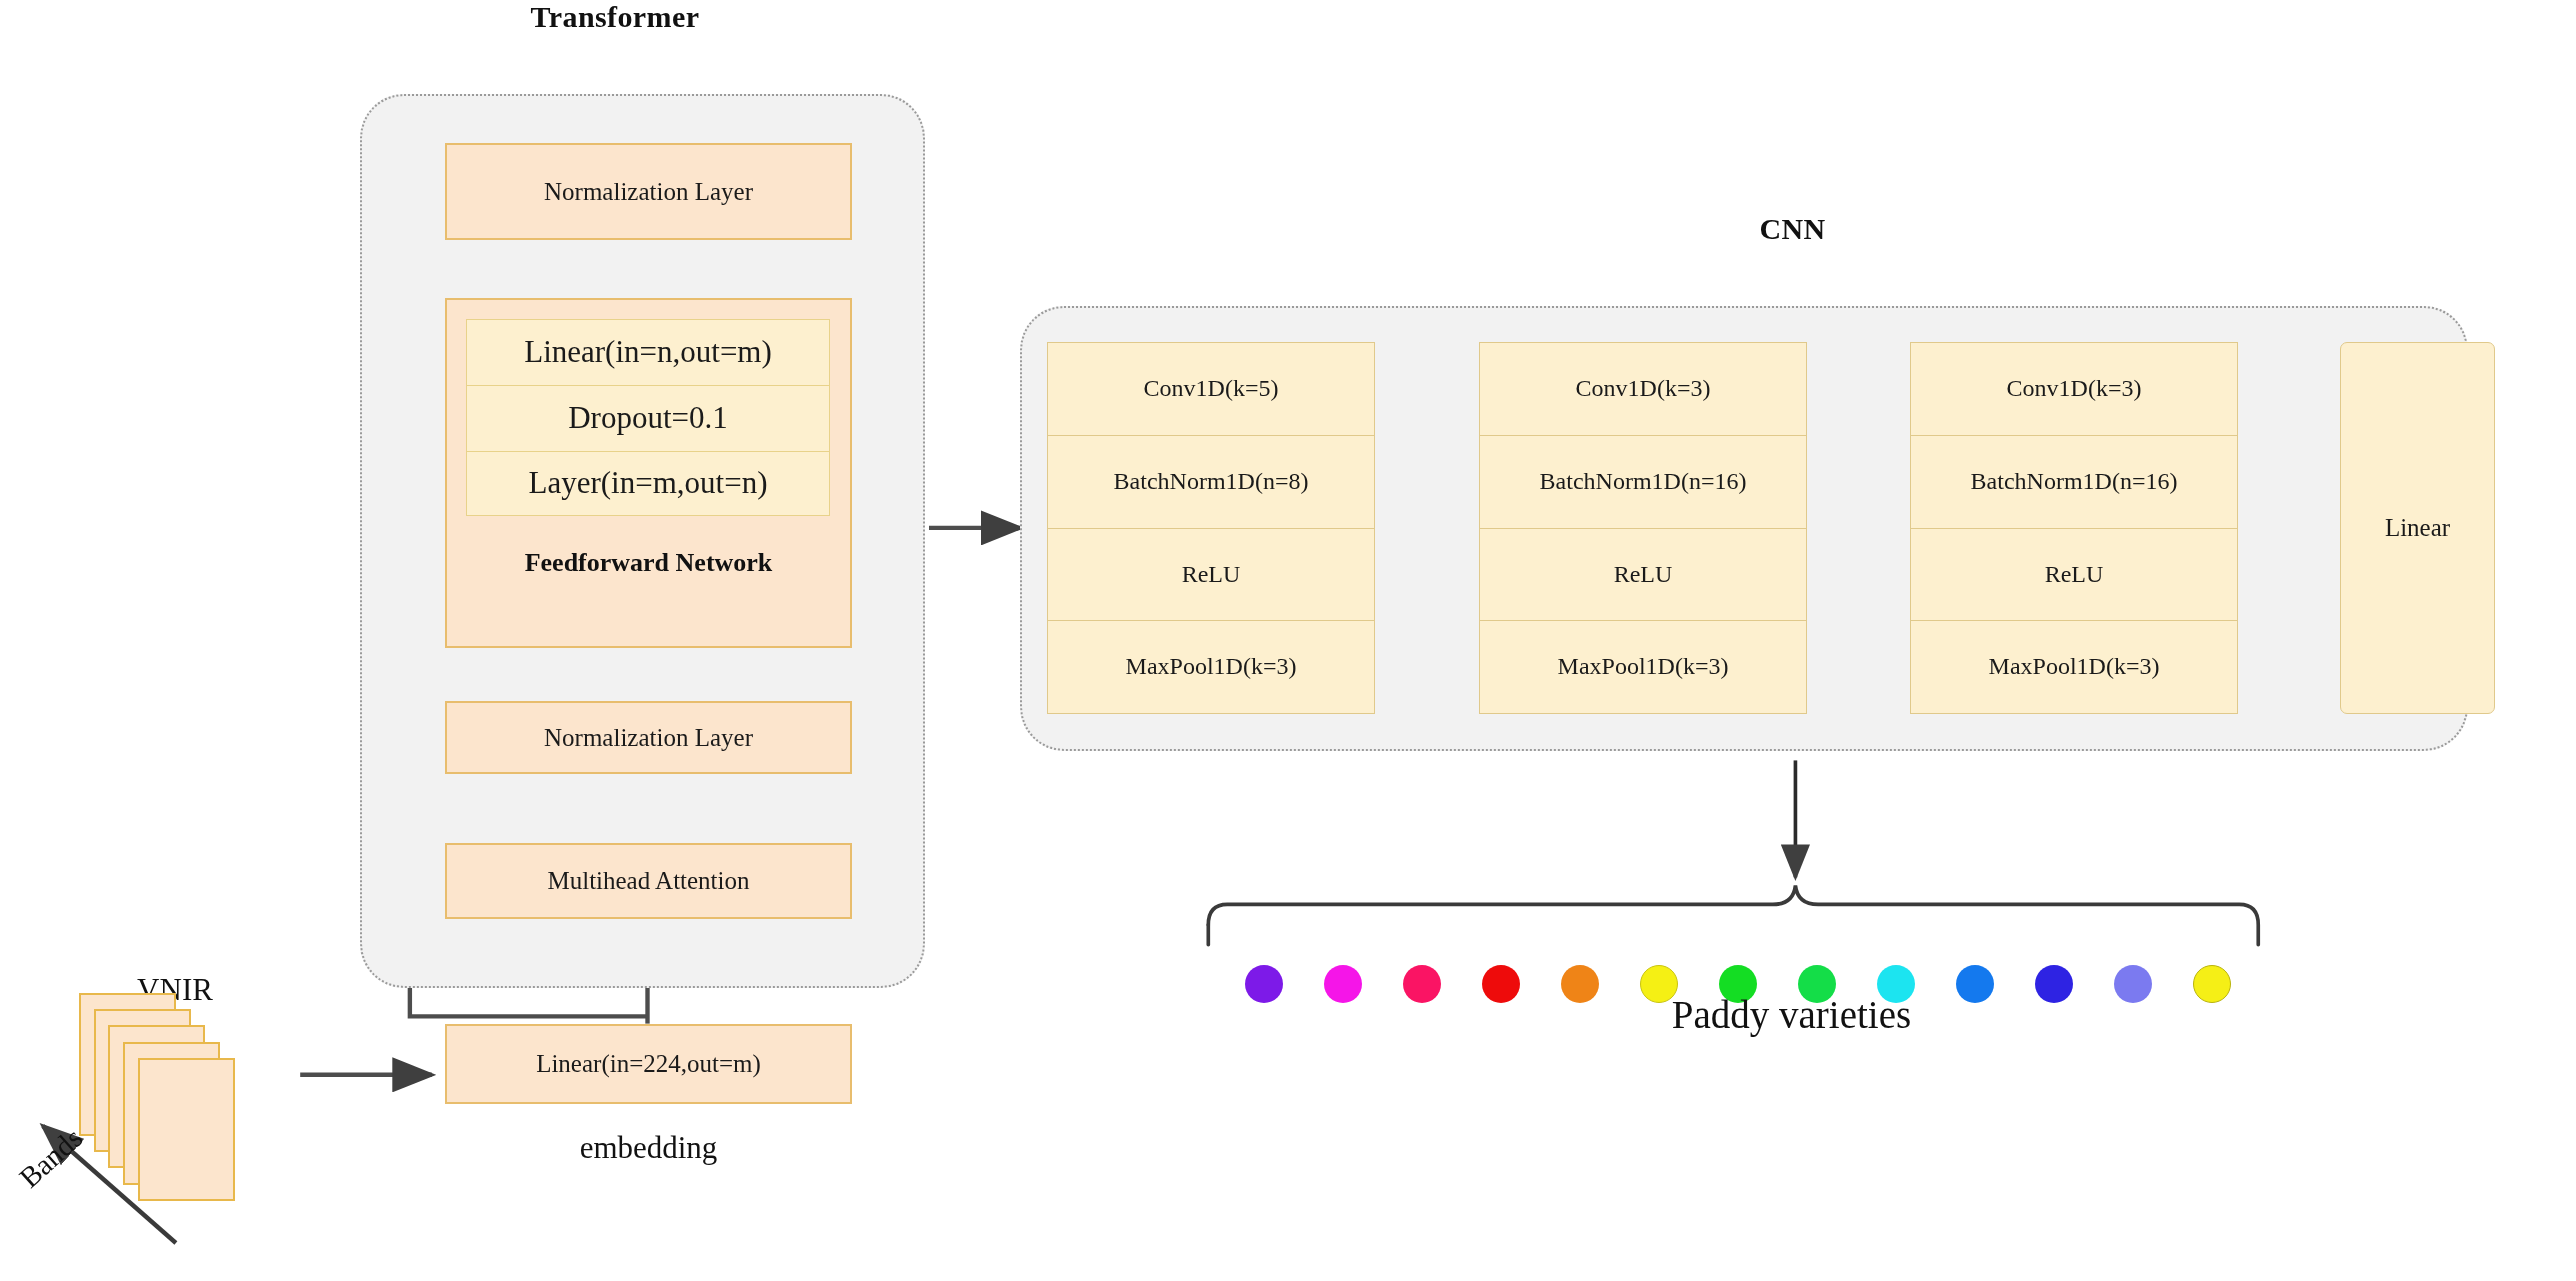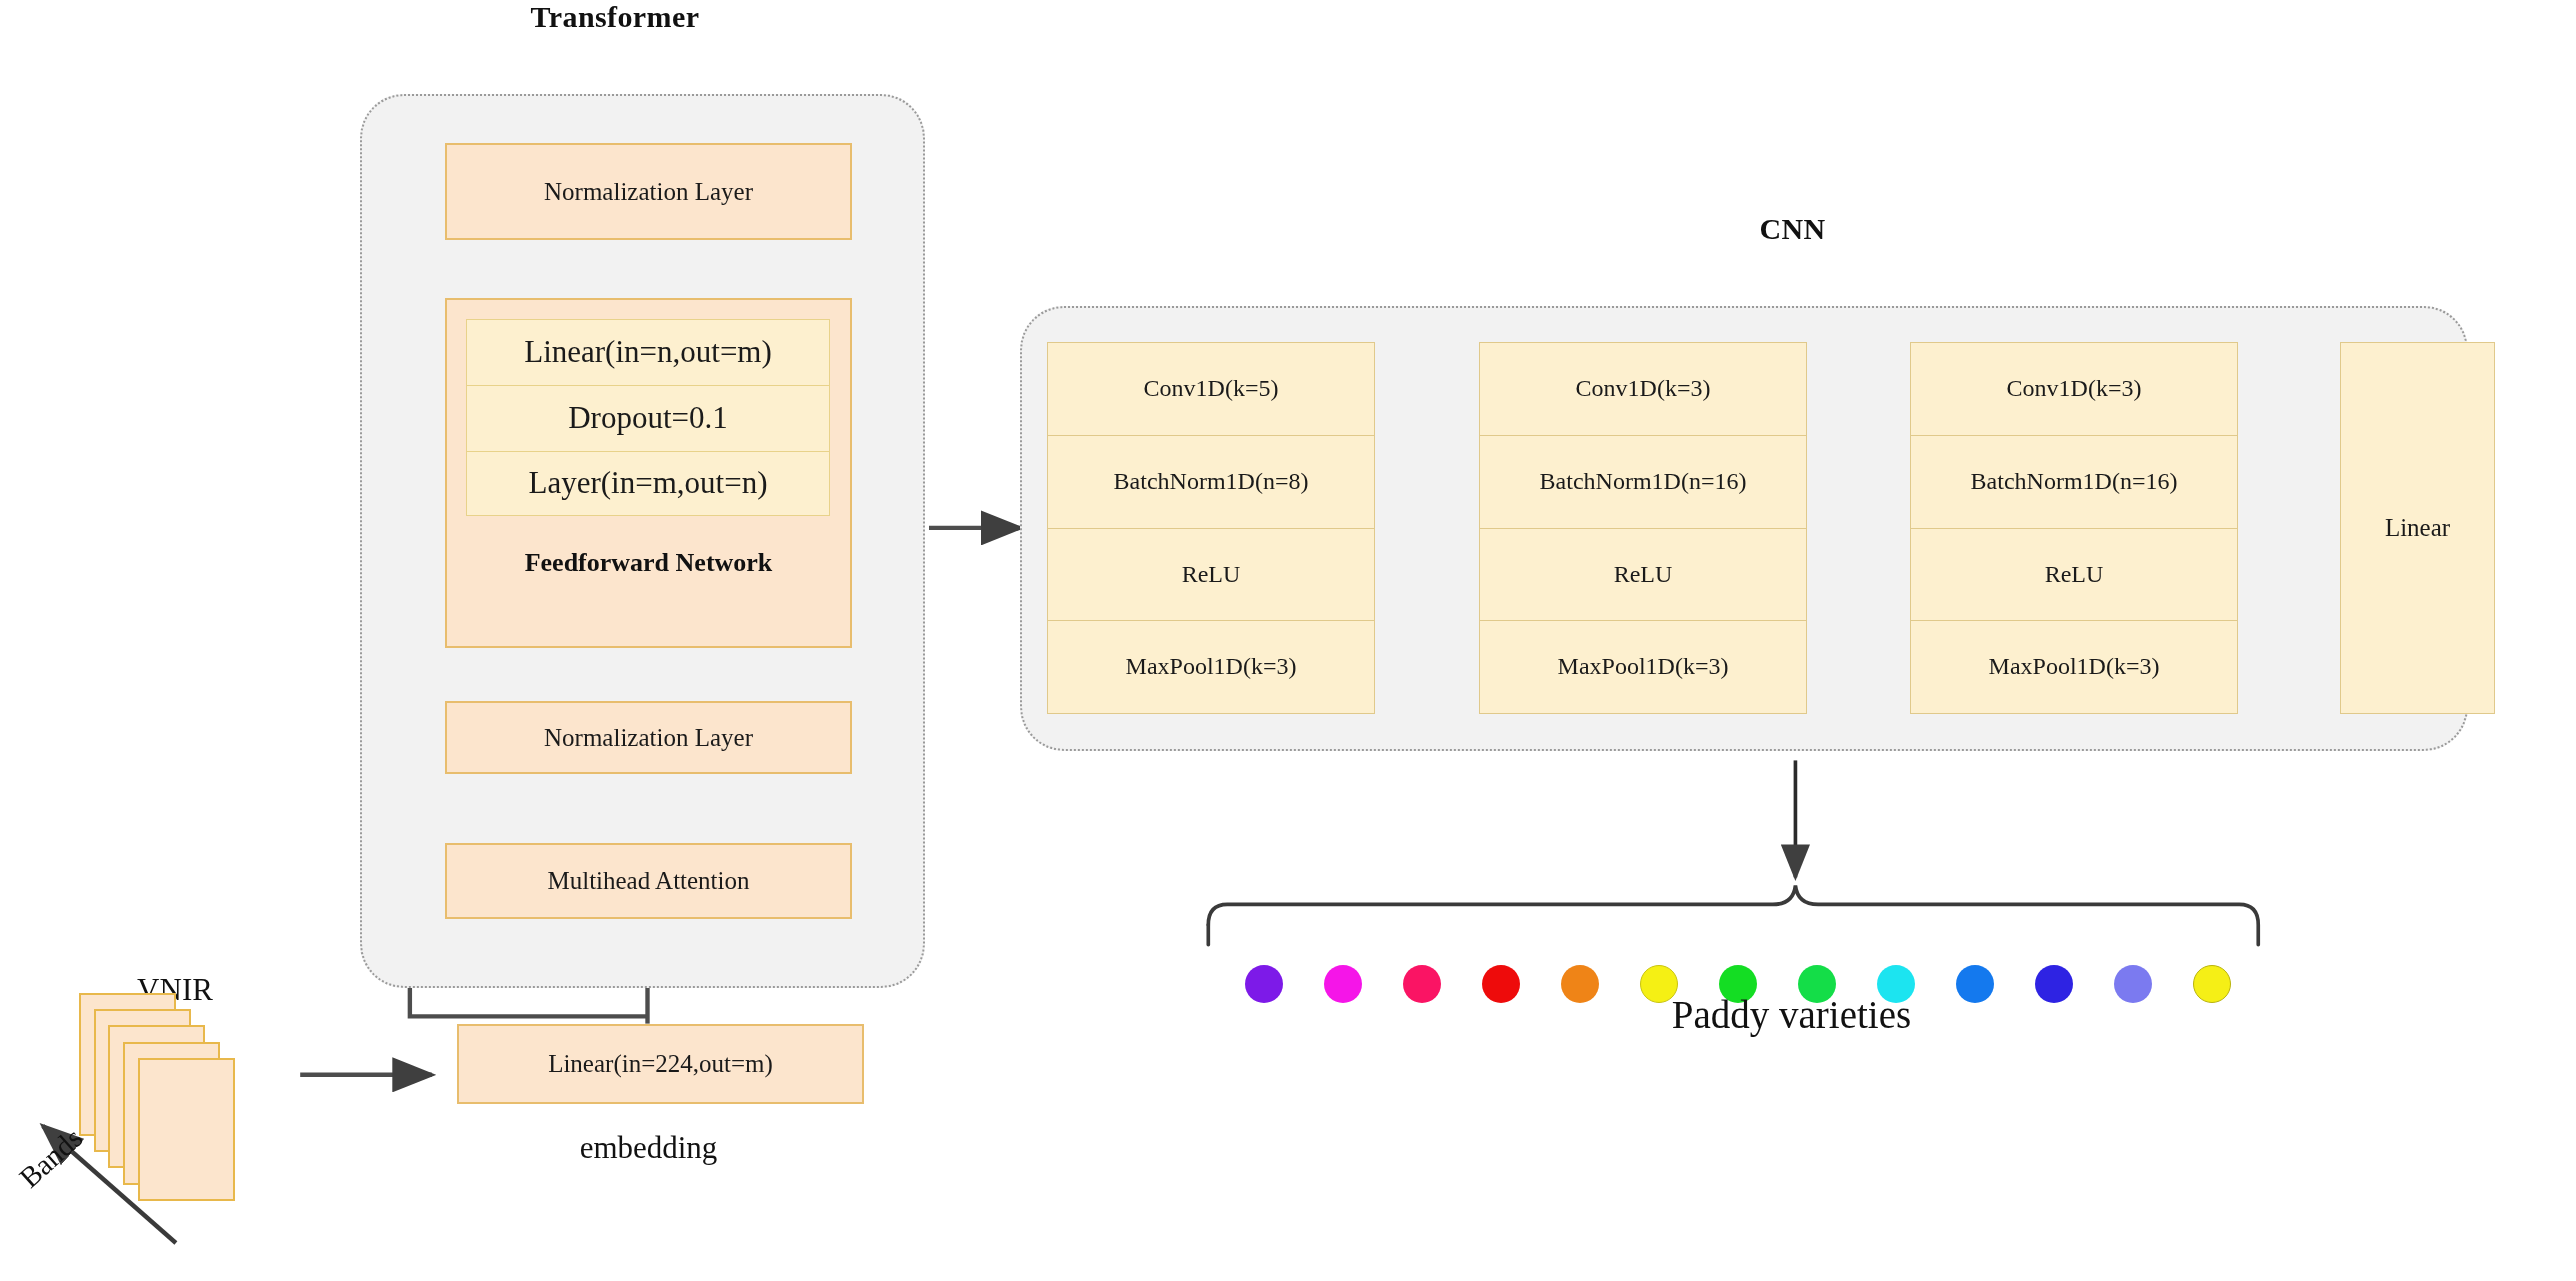--- a/index.html
+++ b/index.html
@@ -219,21 +219,21 @@
       <div class="stack-row" style="height:66px;">Dropout=0.1</div>
       <div class="stack-row" style="height:63px;">Layer(in=m,out=n)</div>
     </div>
     <div class="ff-title" style="top:247px;">Feedforward Network</div>
   </div>
 
   <div class="block" style="left:445px; top:701px; width:407px; height:73px;">Normalization Layer</div>
 
   <div class="block" style="left:445px; top:843px; width:407px; height:76px;">Multihead Attention</div>
 
-  <div class="block" style="left:445px; top:1024px; width:407px; height:80px;margin-left:12px;">Linear(in=224,out=m)</div>
+  <div class="block" style="left:445px; top:1024px; width:407px; height:80px;">Linear(in=224,out=m)</div>
   <div class="plain-label" style="left:445px; top:1130px; width:407px;">embedding</div>
 
   <div class="plain-label" style="left:80px; top:972px; width:190px;">VNIR</div>
 
   <div class="vnir-card" style="left:79px; top:993px;"></div>
   <div class="vnir-card" style="left:94px; top:1009px;"></div>
   <div class="vnir-card" style="left:108px; top:1025px;"></div>
   <div class="vnir-card" style="left:123px; top:1042px;"></div>
   <div class="vnir-card" style="left:138px; top:1058px;"></div>
 
@@ -290,21 +290,21 @@
     </div>
     <div class="cnn-cell">
       <span>ReLU</span>
     </div>
     <div class="cnn-cell">
       <span>MaxPool1D</span>
       <span>(k=3)</span>
     </div>
   </div>
 
-  <div class="cnn-linear" style="left:2340px; top:342px; width:155px; height:372px;">Linear</div>
+  <div class="cnn-linear" style="left:2340px; top:342px; width:155px; height:372px;border-radius:7px;">Linear</div>
 
   <div class="dot" style="left:1245px; top:965px; background:#7d1ae8;"></div>
   <div class="dot" style="left:1324px; top:965px; background:#f515e8;"></div>
   <div class="dot" style="left:1403px; top:965px; background:#fa1464;"></div>
   <div class="dot" style="left:1482px; top:965px; background:#ee0b0b;"></div>
   <div class="dot" style="left:1561px; top:965px; background:#ef8417;"></div>
   <div class="dot" style="left:1640px; top:965px; background:#f5f014; border:1.5px solid #c9c40f;"></div>
   <div class="dot" style="left:1719px; top:965px; background:#14dd23;"></div>
   <div class="dot" style="left:1798px; top:965px; background:#14dd48;"></div>
   <div class="dot" style="left:1877px; top:965px; background:#1ce4f0;"></div>

